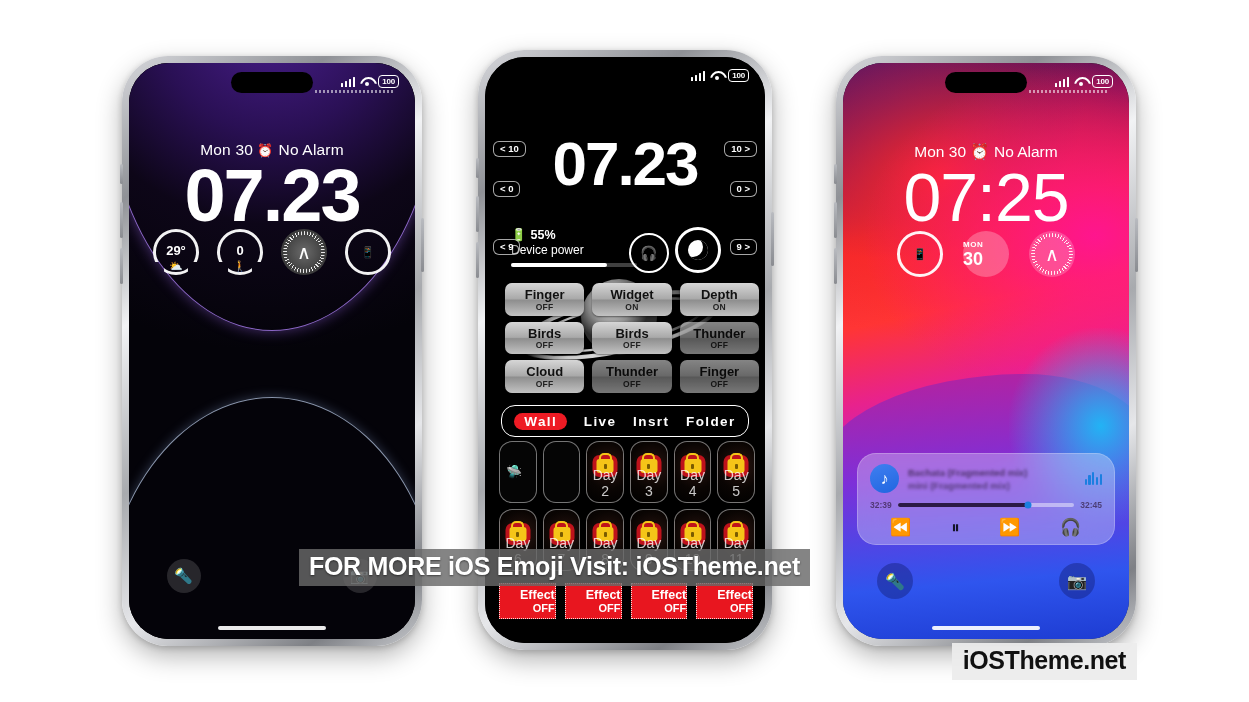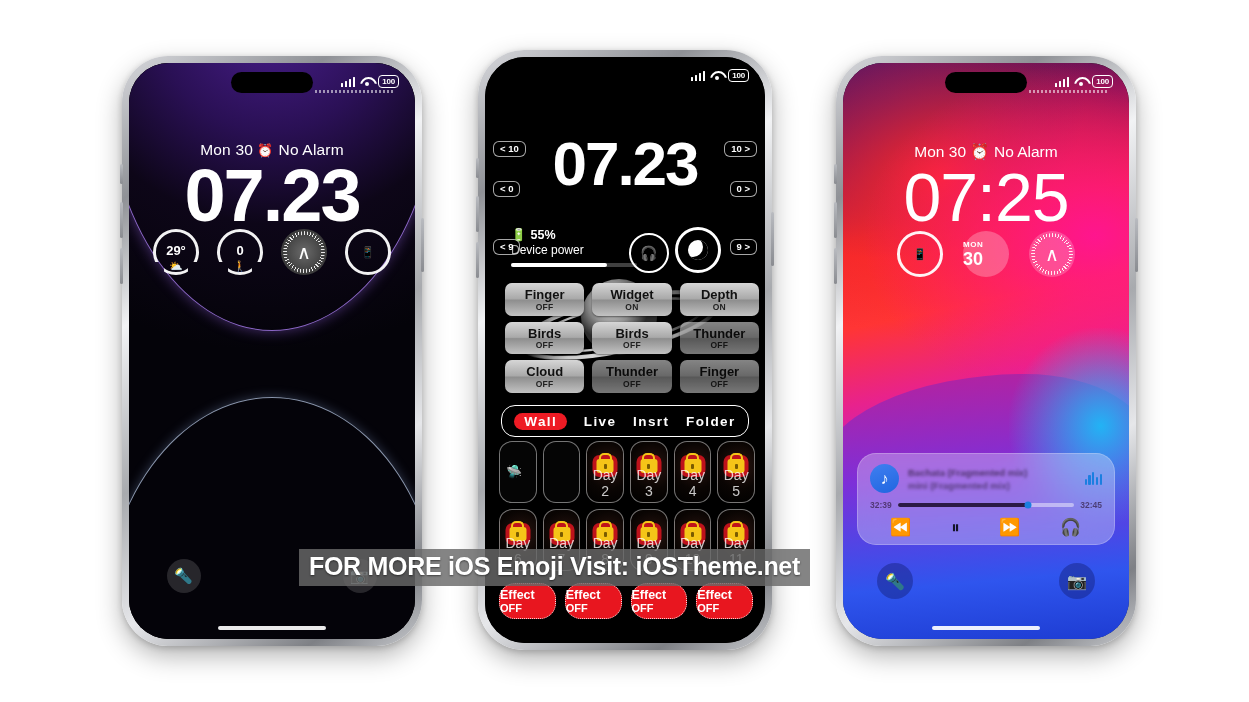--- a/index.html
+++ b/index.html
@@ -216,21 +216,21 @@
   }
   .daylbl {
     position:absolute; bottom:3px; left:0; right:0; text-align:center;
     color:rgba(255,255,255,.78); font-size:14px;
   }
   .ufo { position:absolute; left:6px; top:22px; font-size:13px; color:#ddd; z-index:9; }
 
   .effects { position:absolute; left:14px; right:12px; bottom:24px; z-index:10; display:flex; gap:9px; }
   .eff {
     flex:1; background:#e8161f; border:1.4px dotted rgba(255,255,255,.85);
-    border-radius:16px; text-align:left; padding:5px 0 4px; color:#fff;
+    border-radius:0; text-align:right; padding:5px 0 4px; color:#fff;
   }
   .eff .t { font-size:12.5px; font-weight:700; line-height:1.05; }
   .eff .s { font-size:11px; font-weight:700; }
 
   
   #phone3 { left: 836px; top: 56px; width: 300px; height: 590px; }
   .p3bg {
     position:absolute; inset:0;
     background:
       radial-gradient(140% 52% at 88% 30%, rgba(255,20,147,.95) 0%, rgba(255,20,147,0) 58%),
@@ -666,14 +666,15 @@
       <div class="p3-bottom">
         <div class="qbtn3">🔦</div>
         <div class="qbtn3">📷</div>
       </div>
 
       <div class="homebar"></div>
     </div>
   </div>
 
   <div class="banner">FOR MORE iOS Emoji Visit: iOSTheme.net</div>
+  <div class="logo">iOSTheme.net</div>
 
 </div>
 
 </body></html>

